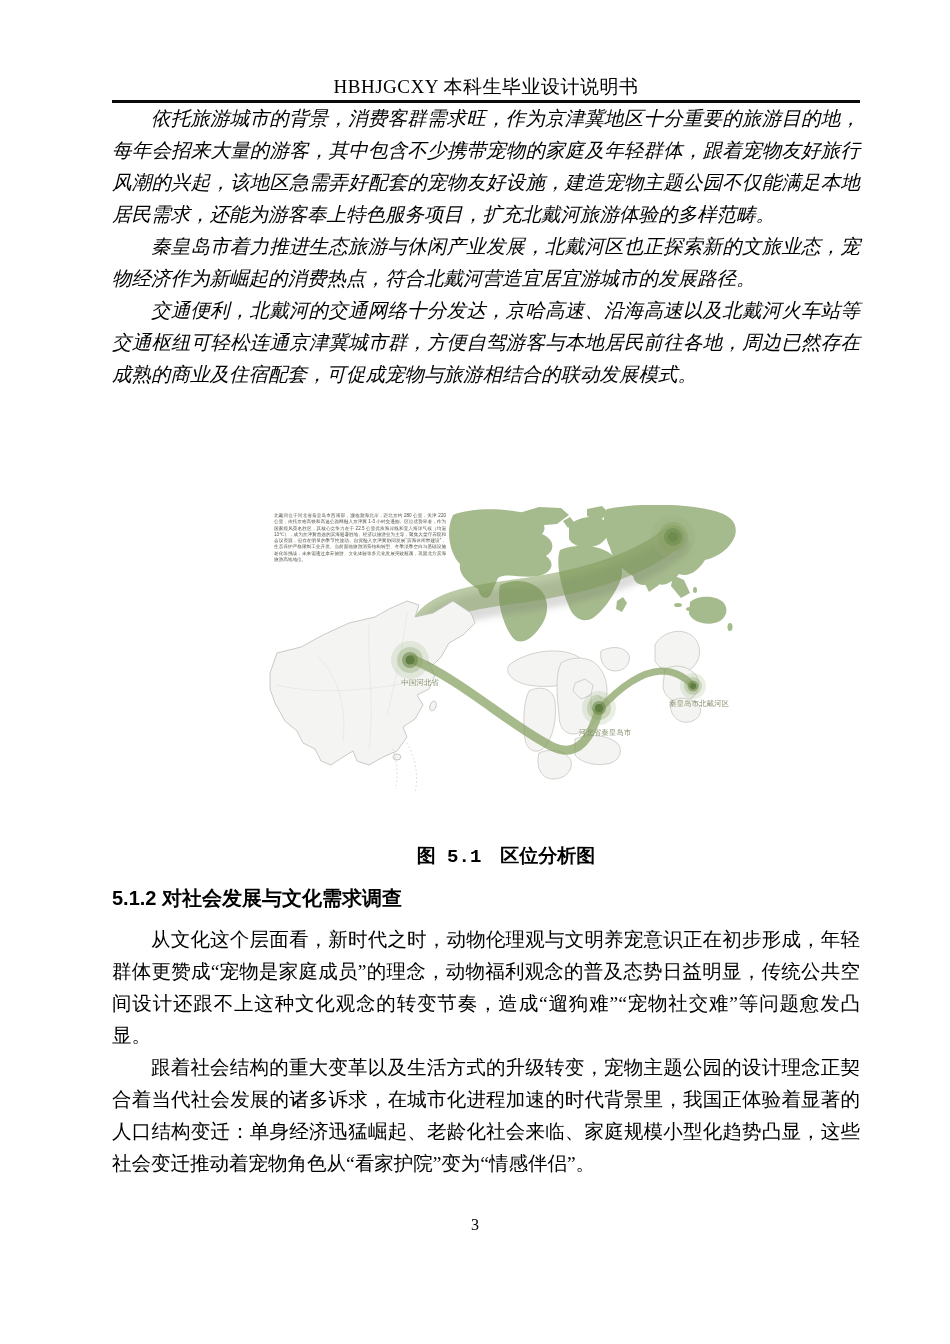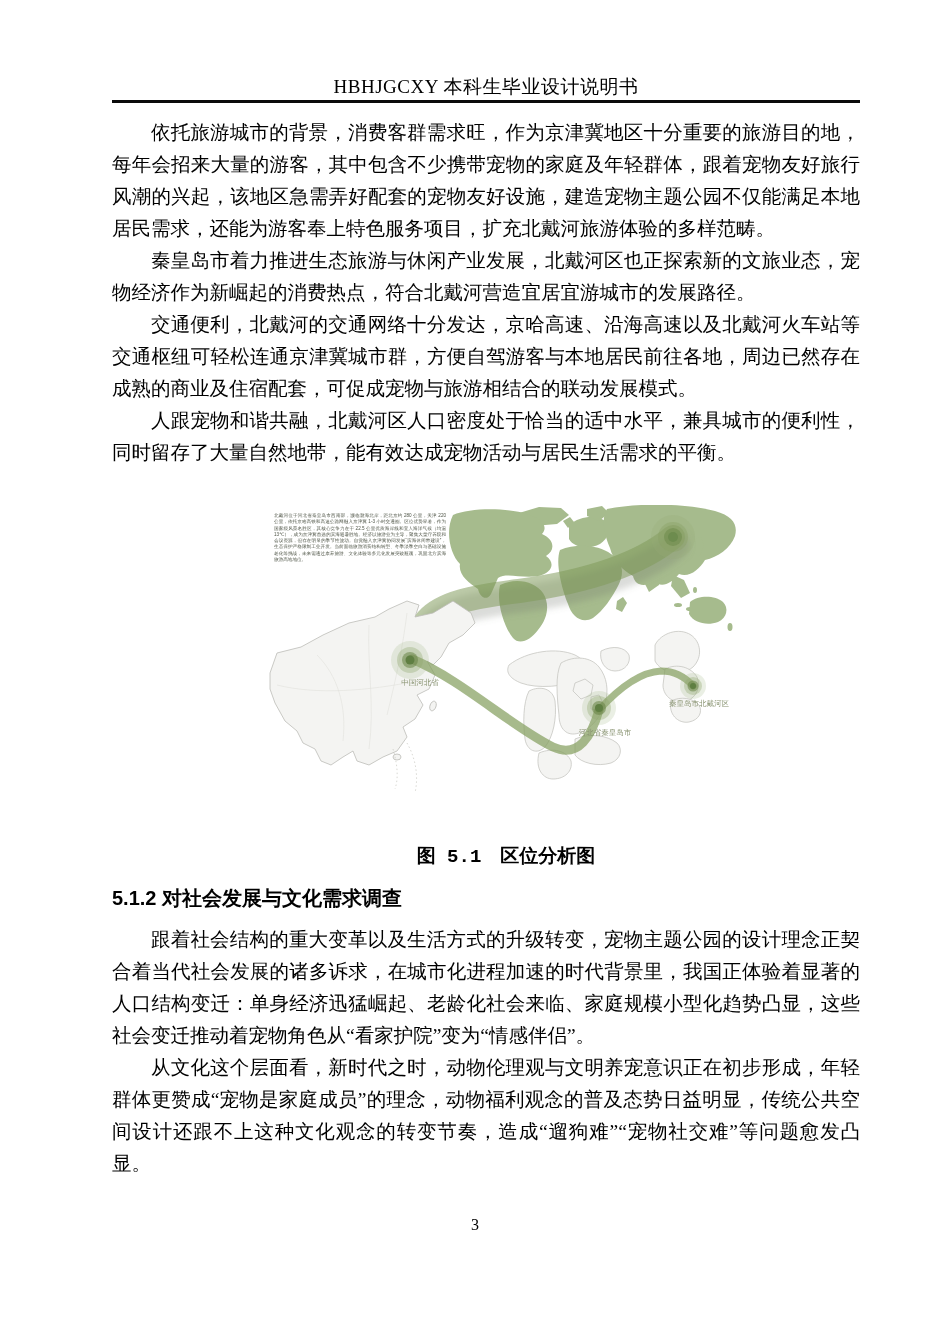--- a/index.html
+++ b/index.html
@@ -2,21 +2,21 @@
 <html><head>
 <meta charset="utf-8">
 <style>
   html,body{margin:0;padding:0;background:#fff;}
   .page{position:relative;width:950px;height:1344px;background:#fff;overflow:hidden;
         font-family:"Liberation Serif","DejaVu Serif",serif;color:#000;}
   .header-title{position:absolute;top:74px;left:112px;width:748px;text-align:center;
         font-size:19px;letter-spacing:.5px;}
   .header-rule{position:absolute;top:100px;left:112px;width:748px;height:3px;background:#0a0a0a;}
   .content{position:absolute;left:112px;width:748px;}
-  .content-top{top:117px;}
+  .content-top{top:103px;font-style:italic;}
   .content-bottom{top:924px;}
   .content p{margin:0;font-size:19.5px;line-height:32px;text-align:justify;
         text-indent:2em;word-break:break-all;}
   .figure{position:absolute;top:505px;left:257px;width:482px;height:312px;}
   .figure svg{position:absolute;top:0;left:0;}
   .map-intro{position:absolute;top:8px;left:17px;width:172px;font-size:4.6px;line-height:6.3px;
         color:#4d5345;text-align:justify;font-family:"Liberation Sans","DejaVu Sans",sans-serif;}
   .map-label{position:absolute;font-size:7.5px;color:#87926f;white-space:nowrap;
         font-family:"Liberation Sans","DejaVu Sans",sans-serif;transform:translateX(-50%);}
   .lbl-china{top:173px;left:163px;}
@@ -33,21 +33,20 @@
 
 <div class="page">
 
   <div class="header-title">HBHJGCXY 本科生毕业设计说明书</div>
   <div class="header-rule"></div>
 
   <div class="content content-top">
     <p>依托旅游城市的背景，消费客群需求旺，作为京津冀地区十分重要的旅游目的地，每年会招来大量的游客，其中包含不少携带宠物的家庭及年轻群体，跟着宠物友好旅行风潮的兴起，该地区急需弄好配套的宠物友好设施，建造宠物主题公园不仅能满足本地居民需求，还能为游客奉上特色服务项目，扩充北戴河旅游体验的多样范畴。</p>
     <p>秦皇岛市着力推进生态旅游与休闲产业发展，北戴河区也正探索新的文旅业态，宠物经济作为新崛起的消费热点，符合北戴河营造宜居宜游城市的发展路径。</p>
     <p>交通便利，北戴河的交通网络十分发达，京哈高速、沿海高速以及北戴河火车站等交通枢纽可轻松连通京津冀城市群，方便自驾游客与本地居民前往各地，周边已然存在成熟的商业及住宿配套，可促成宠物与旅游相结合的联动发展模式。</p>
-    <p>人跟宠物和谐共融，北戴河区人口密度处于恰当的适中水平，兼具城市的便利性，同时留存了大量自然地带，能有效达成宠物活动与居民生活需求的平衡。</p>
   </div>
 
   <div class="figure">
     <svg width="482" height="312" viewBox="0 0 482 312">
       <defs>
         <filter id="soft" x="-30%" y="-30%" width="160%" height="160%">
           <feGaussianBlur stdDeviation="3.2"></feGaussianBlur>
         </filter>
       </defs>
 
@@ -144,19 +143,19 @@
     <span class="map-label lbl-china">中国河北省</span>
     <span class="map-label lbl-qhd">河北省秦皇岛市</span>
     <span class="map-label lbl-bdh">秦皇岛市北戴河区</span>
   </div>
 
   <div class="fig-caption">图 5.1　区位分析图</div>
 
   <div class="section-heading">5.1.2 对社会发展与文化需求调查</div>
 
   <div class="content content-bottom">
+    <p>从文化这个层面看，新时代之时，动物伦理观与文明养宠意识正在初步形成，年轻群体更赞成“宠物是家庭成员”的理念，动物福利观念的普及态势日益明显，传统公共空间设计还跟不上这种文化观念的转变节奏，造成“遛狗难”“宠物社交难”等问题愈发凸显。</p>
     <p>跟着社会结构的重大变革以及生活方式的升级转变，宠物主题公园的设计理念正契合着当代社会发展的诸多诉求，在城市化进程加速的时代背景里，我国正体验着显著的人口结构变迁：单身经济迅猛崛起、老龄化社会来临、家庭规模小型化趋势凸显，这些社会变迁推动着宠物角色从“看家护院”变为“情感伴侣”。</p>
-    <p>从文化这个层面看，新时代之时，动物伦理观与文明养宠意识正在初步形成，年轻群体更赞成“宠物是家庭成员”的理念，动物福利观念的普及态势日益明显，传统公共空间设计还跟不上这种文化观念的转变节奏，造成“遛狗难”“宠物社交难”等问题愈发凸显。</p>
   </div>
 
   <div class="page-number">3</div>
 
 </div>
 
 </body></html>

